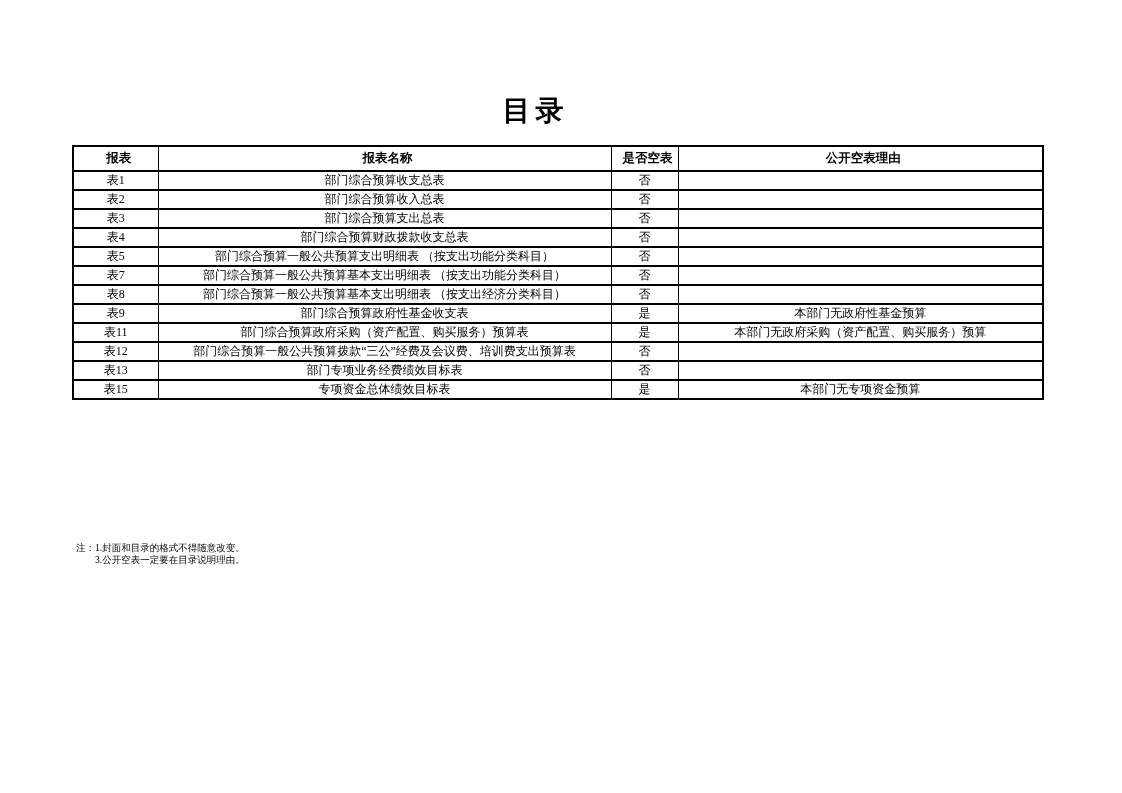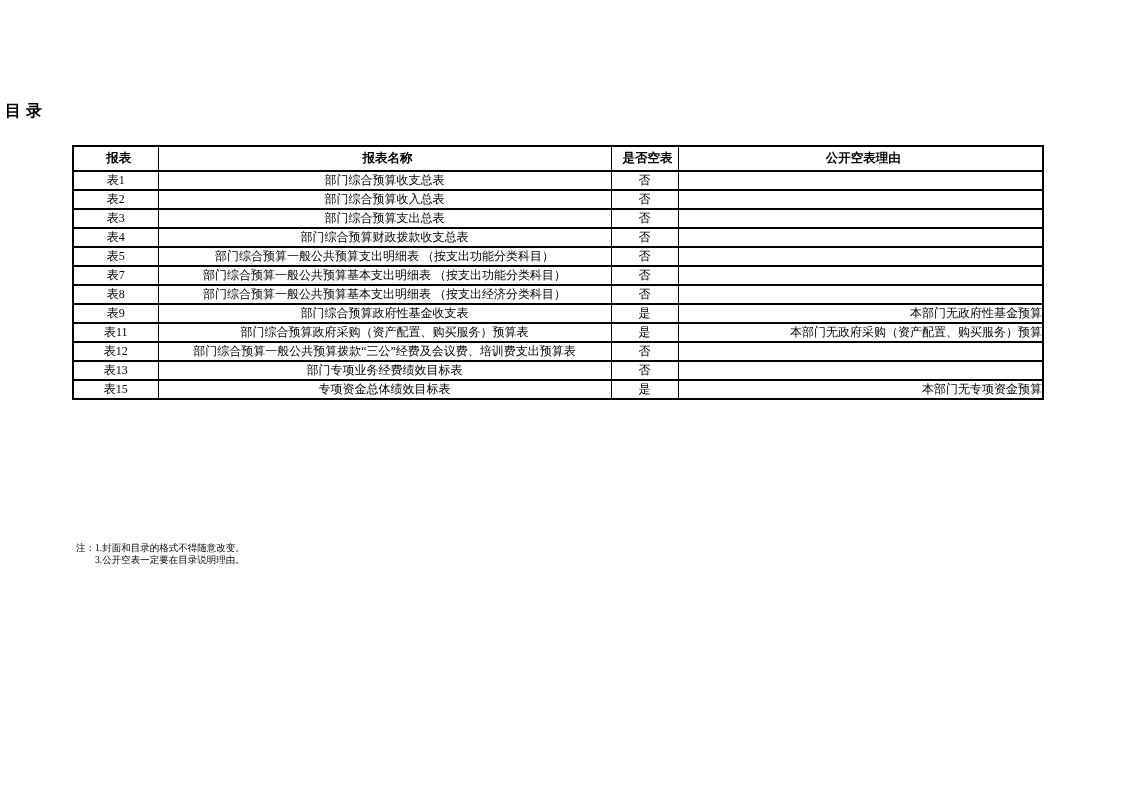--- a/index.html
+++ b/index.html
@@ -11,21 +11,22 @@
     background: #ffffff;
     color: #000000;
     font-family: "Liberation Serif", "DejaVu Serif", serif;
     overflow: hidden;
   }
   .doc-title {
     position: absolute;
     top: 97px;
     left: 0;
     width: 1066px;
-    font-size: 16px;
+    text-align: center;
+    font-size: 28px;
     font-weight: bold;
     letter-spacing: 5px;
     text-indent: 5px;
     line-height: 28px;
   }
   table.toc {
     position: absolute;
     left: 72px;
     top: 145px;
     width: 970px;
@@ -48,21 +49,21 @@
   table.toc tbody tr { height: 16px; }
   table.toc th {
     font-weight: bold;
     font-size: 12.5px;
     text-align: center;
     padding-left: 6px;
   }
   td.c-id    { text-align: center; }
   td.c-name  { text-align: center; padding-left: 7px; }
   td.c-empty { text-align: center; }
-  td.c-reason{ text-align: right; margin-left: 25px; }
+  td.c-reason{ text-align: center; margin-left: 25px; }
   .notes {
     position: absolute;
     left: 76px;
     top: 542px;
     display: flex;
     font-size: 9.5px;
     line-height: 12px;
   }
   .notes-label { white-space: nowrap; }
   .notes-items div { white-space: nowrap; }

